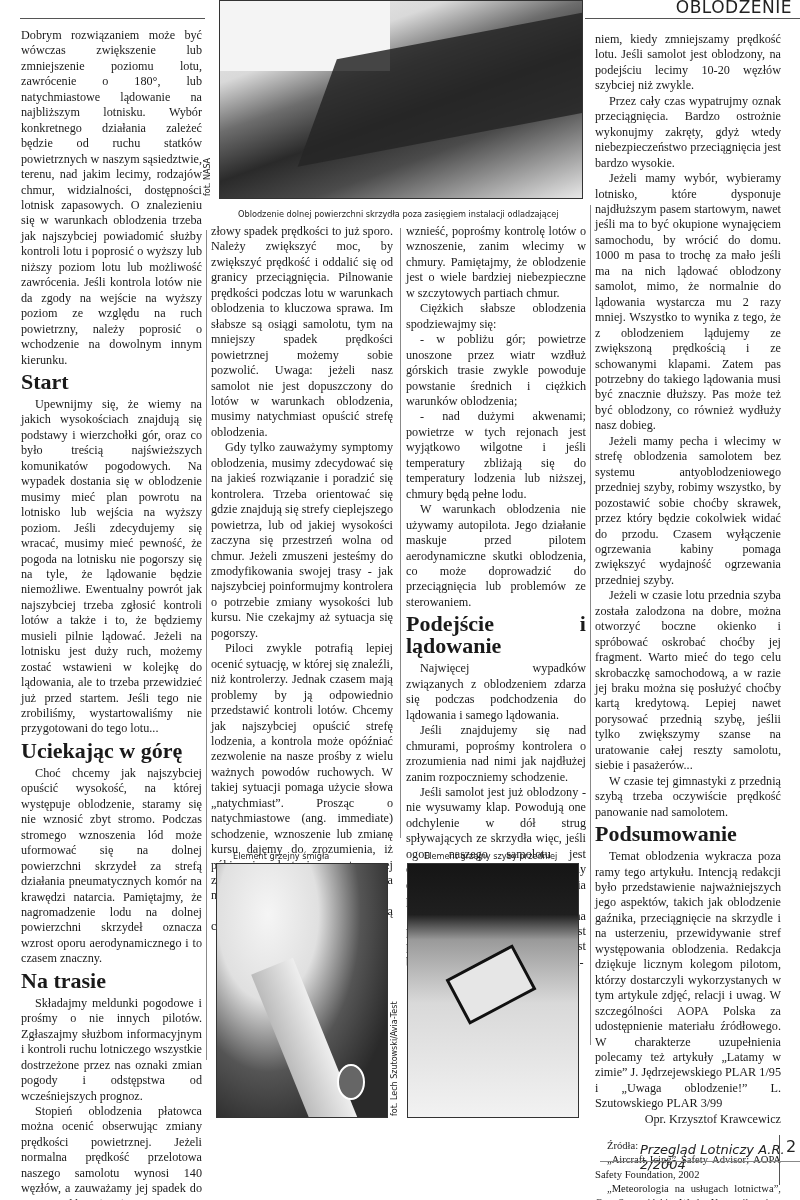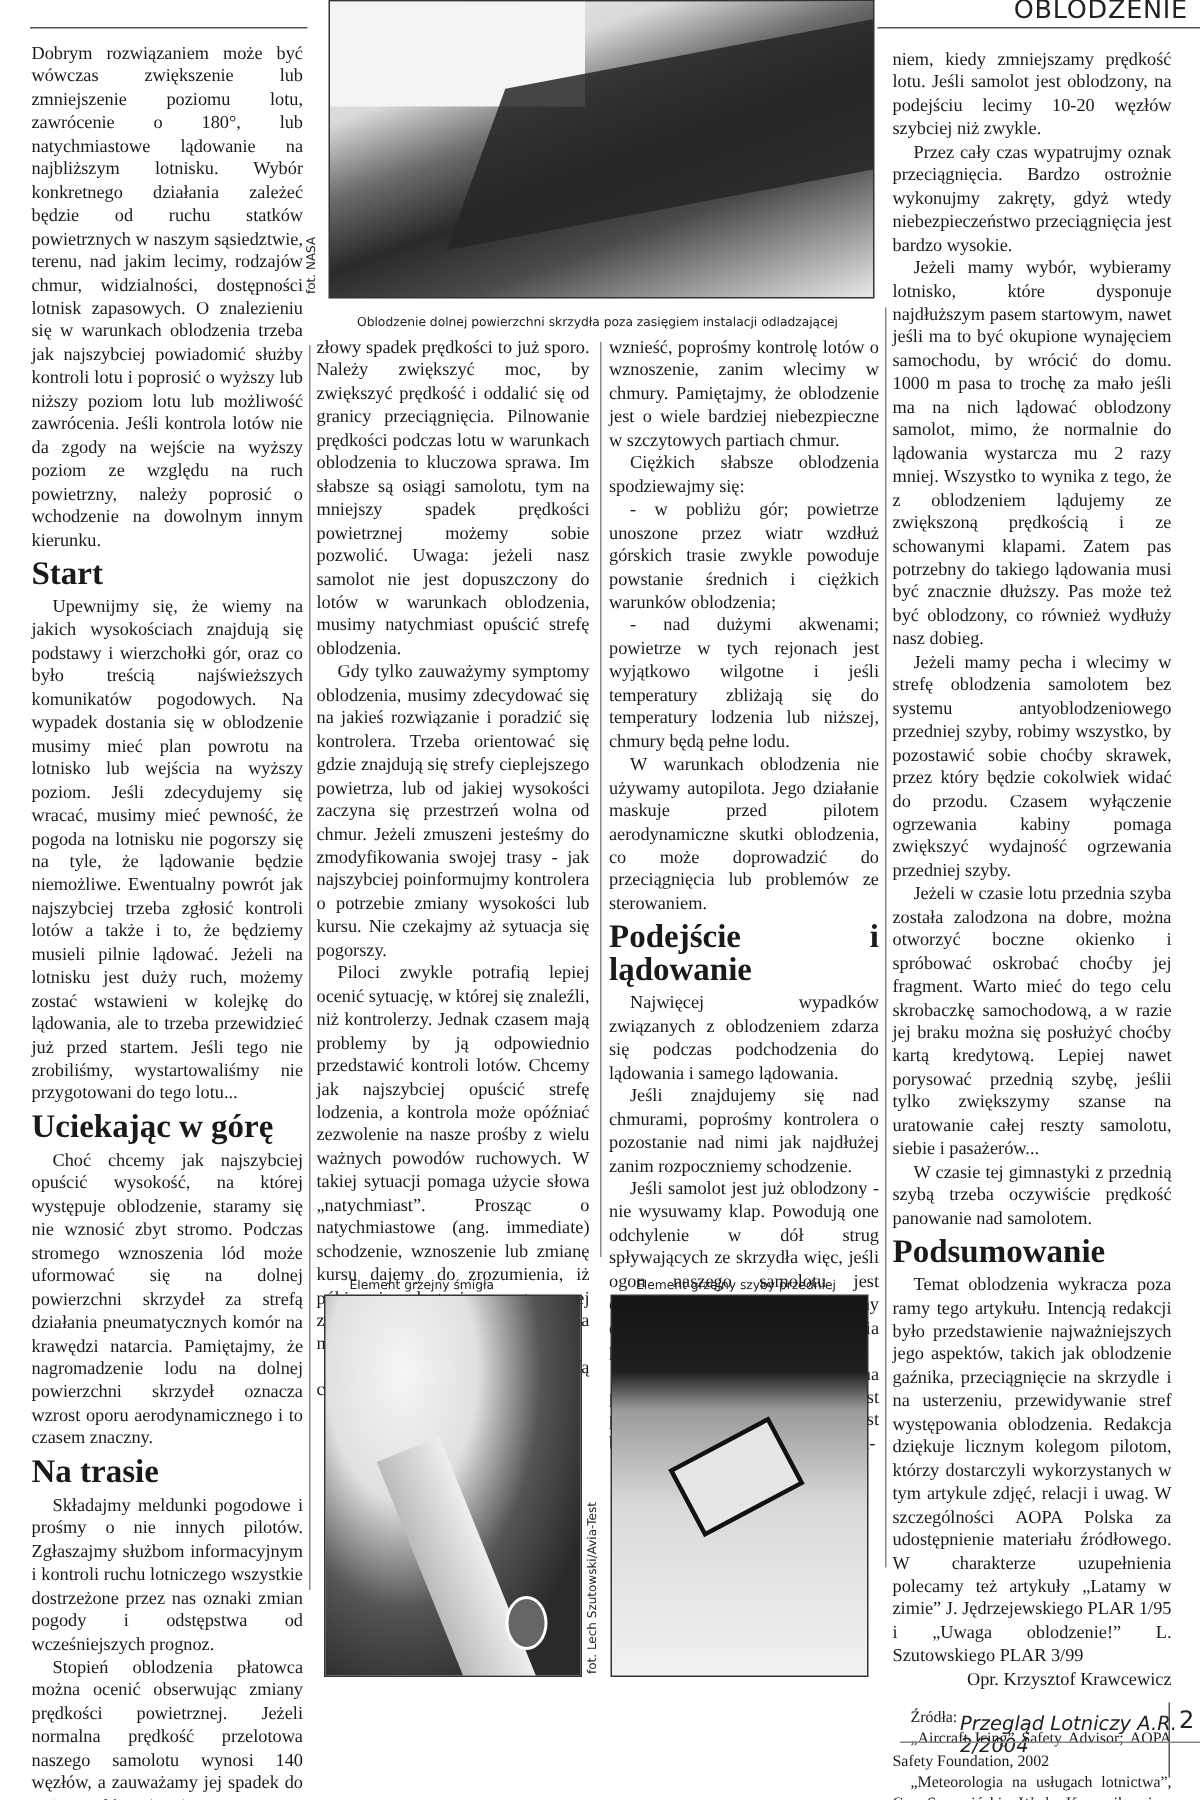--- a/index.html
+++ b/index.html
@@ -82,21 +82,21 @@
   <div class="col-divider" style="left:400px; top:228px; height:610px;"></div>
 
   <div class="col col3">
     <p class="noindent">wznieść, poprośmy kontrolę lotów o wznoszenie, zanim wlecimy w chmury. Pamiętajmy, że oblodzenie jest o wiele bardziej niebezpieczne w szczytowych partiach chmur.</p>
     <p>Ciężkich słabsze oblodzenia spodziewajmy się:</p>
     <p>- w pobliżu gór; powietrze unoszone przez wiatr wzdłuż górskich trasie zwykle powoduje powstanie średnich i ciężkich warunków oblodzenia;</p>
     <p>- nad dużymi akwenami; powietrze w tych rejonach jest wyjątkowo wilgotne i jeśli temperatury zbliżają się do temperatury lodzenia lub niższej, chmury będą pełne lodu.</p>
     <p>W warunkach oblodzenia nie używamy autopilota. Jego działanie maskuje przed pilotem aerodynamiczne skutki oblodzenia, co może doprowadzić do przeciągnięcia lub problemów ze sterowaniem.</p>
     <h2>Podejście i lądowanie</h2>
     <p>Najwięcej wypadków związanych z oblodzeniem zdarza się podczas podchodzenia do lądowania i samego lądowania.</p>
-    <p>Jeśli znajdujemy się nad chmurami, poprośmy kontrolera o pozostanie nad nimi jak najdłużej zanim rozpoczniemy schodzenie.</p>
+    <p>Jeśli znajdujemy się nad chmurami, poprośmy kontrolera o zrozumienia nad nimi jak najdłużej zanim rozpoczniemy schodzenie.</p>
     <p>Jeśli samolot jest już oblodzony - nie wysuwamy klap. Powodują one odchylenie w dół strug spływających ze skrzydła więc, jeśli ogon naszego samolotu jest oblodzony - doprowadzić możemy do przeciągnięcia usterzenia poziomego.</p>
     <p>Pamiętajmy, że nagromadzony na płatowcu lód powoduje wzrost prędkości przeciągnięcia, co jest bardzo niebezpieczne przed lądowa-</p>
   </div>
 
   <div class="col-divider" style="left:590px; top:205px; height:840px;"></div>
 
   <div class="col col4">
     <p class="noindent">niem, kiedy zmniejszamy prędkość lotu. Jeśli samolot jest oblodzony, na podejściu lecimy 10-20 węzłów szybciej niż zwykle.</p>
     <p>Przez cały czas wypatrujmy oznak przeciągnięcia. Bardzo ostrożnie wykonujmy zakręty, gdyż wtedy niebezpieczeństwo przeciągnięcia jest bardzo wysokie.</p>
     <p>Jeżeli mamy wybór, wybieramy lotnisko, które dysponuje najdłuższym pasem startowym, nawet jeśli ma to być okupione wynajęciem samochodu, by wrócić do domu. 1000 m pasa to trochę za mało jeśli ma na nich lądować oblodzony samolot, mimo, że normalnie do lądowania wystarcza mu 2 razy mniej. Wszystko to wynika z tego, że z oblodzeniem lądujemy ze zwiększoną prędkością i ze schowanymi klapami. Zatem pas potrzebny do takiego lądowania musi być znacznie dłuższy. Pas może też być oblodzony, co również wydłuży nasz dobieg.</p>

